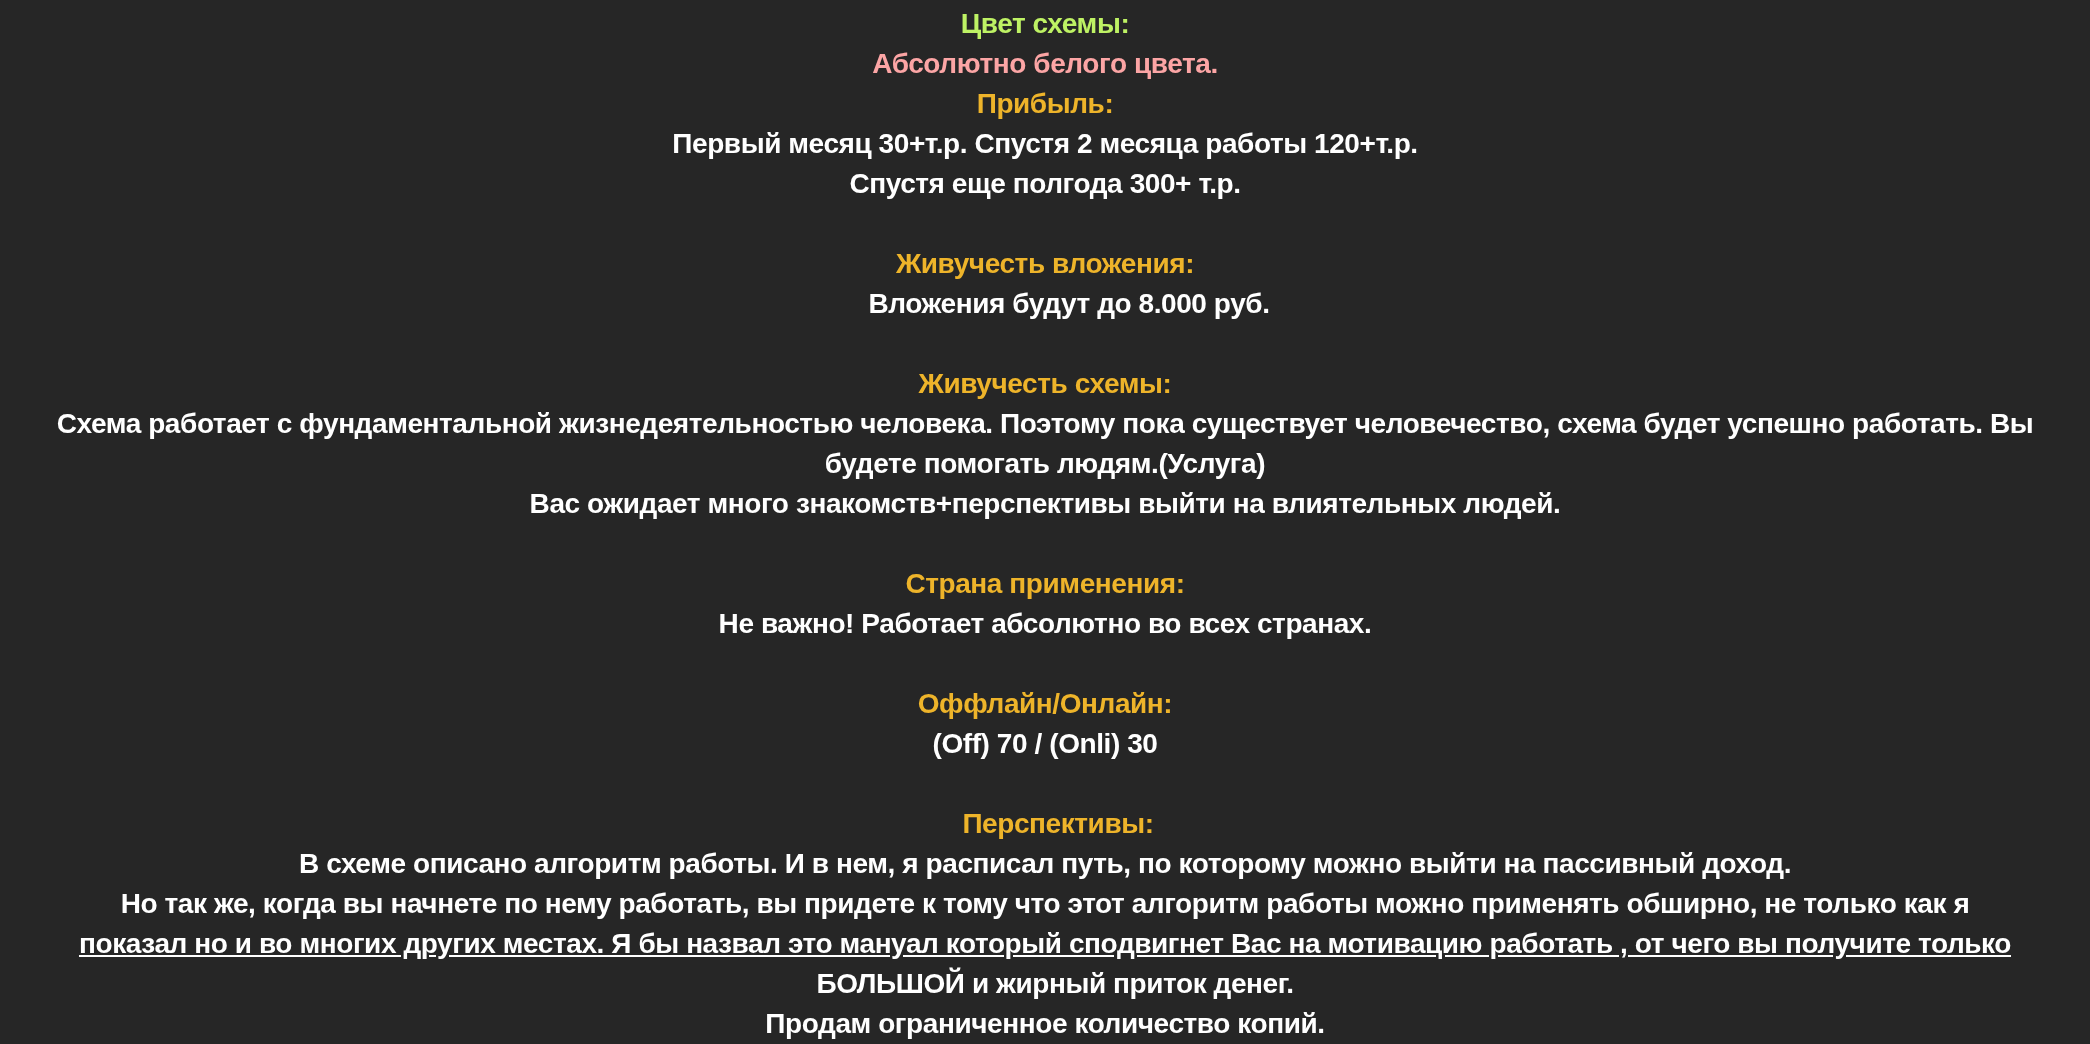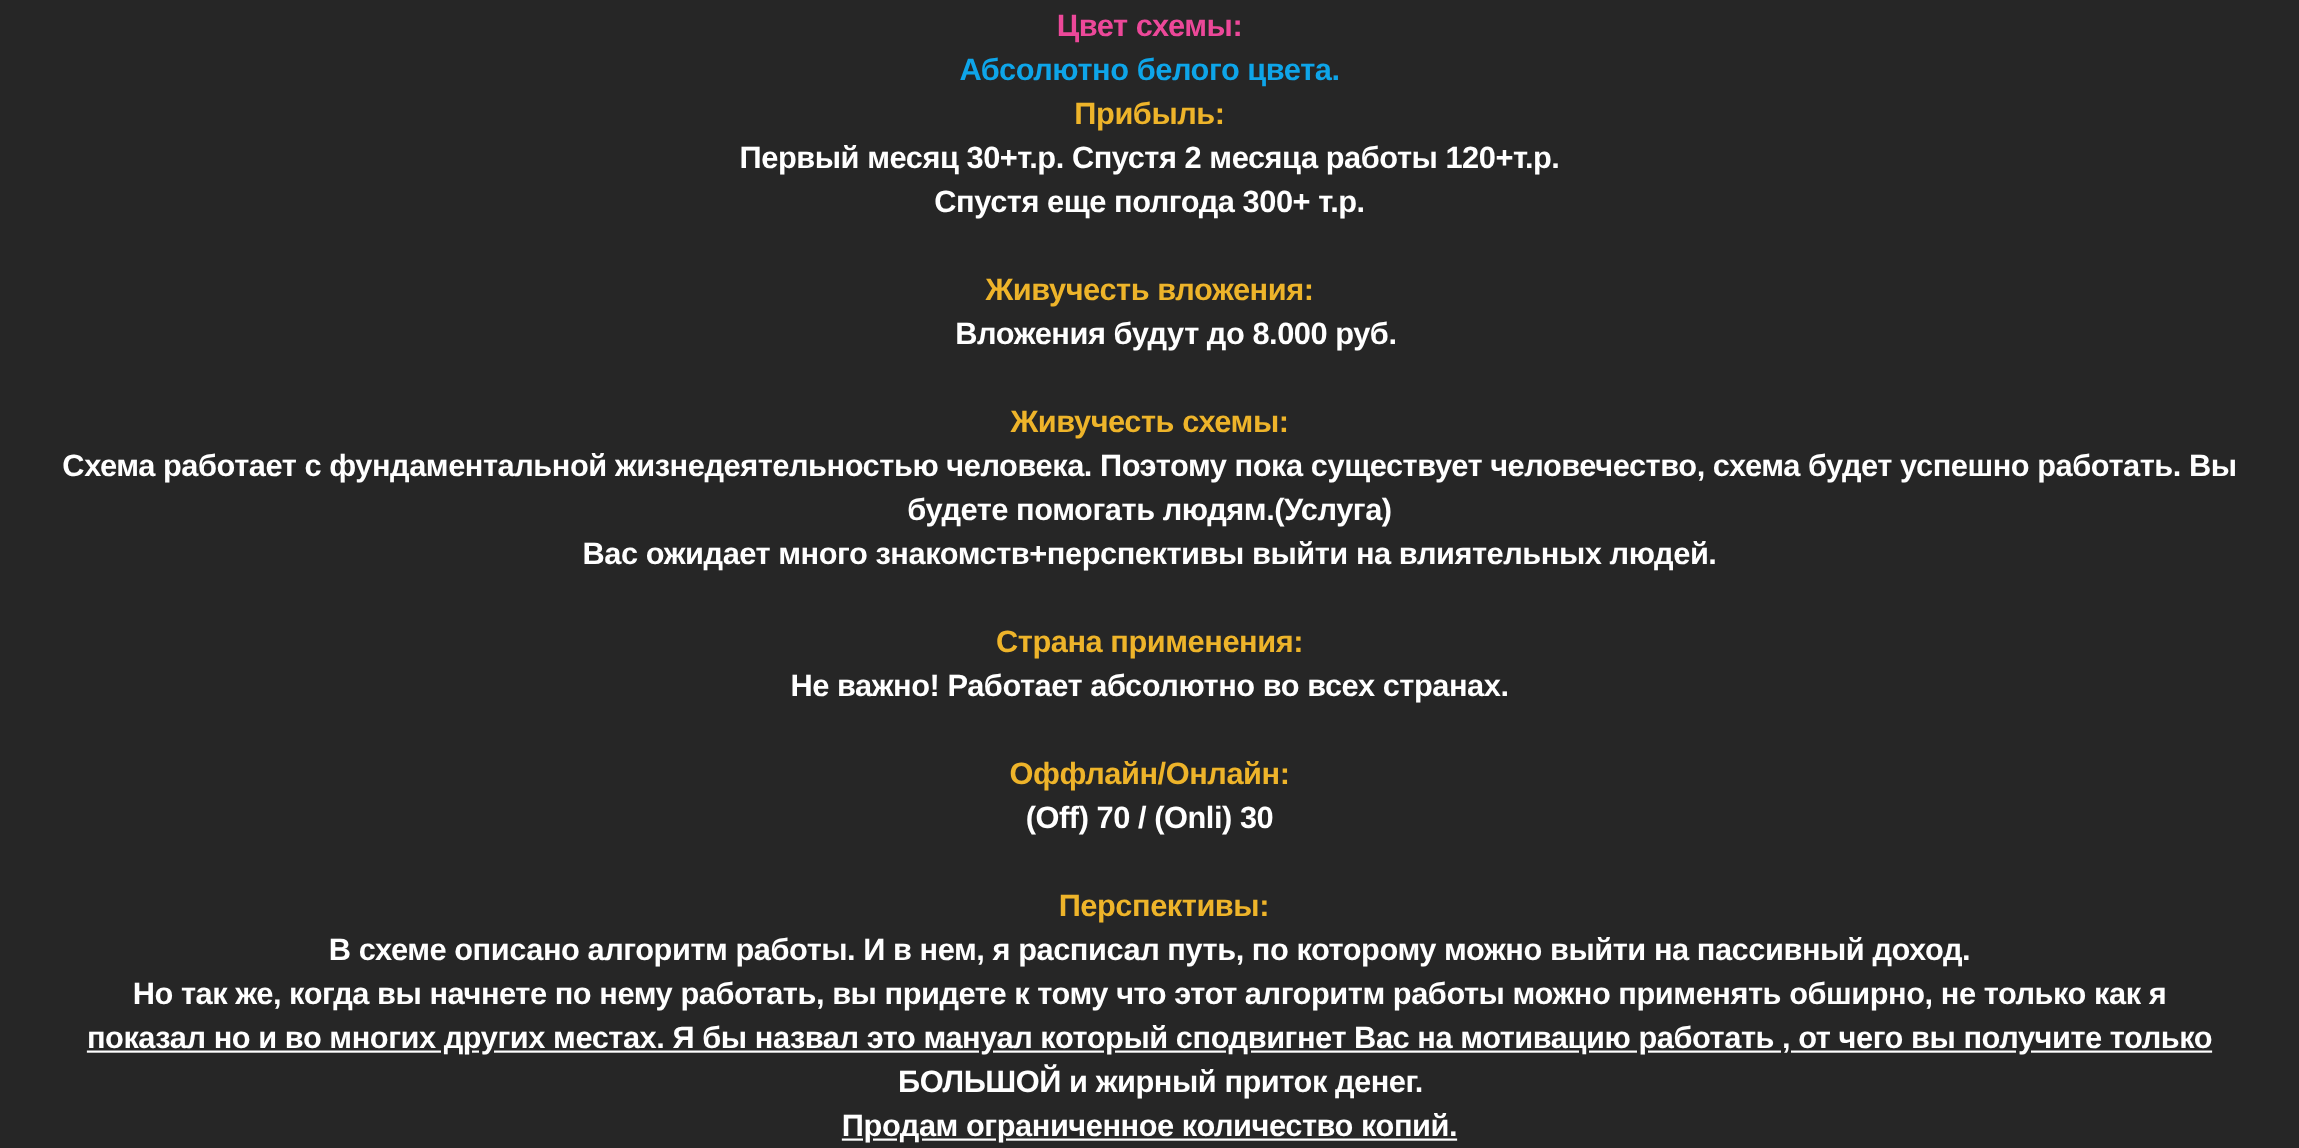--- a/index.html
+++ b/index.html
@@ -33,22 +33,22 @@
     white-space: nowrap;
   }
   .spacer {
     height: 40px;
   }
 </style>
 </head>
 <body>
 
 <div class="content" style="background: rgb(38, 38, 38);">
-    <div class="heading" style="color: #ec4899;">Цвет схемы:</div>
-    <div class="line" style="color: #0ea5e9;">Абсолютно белого цвета.</div>
+    <div class="heading" style="color: #bef264;">Цвет схемы:</div>
+    <div class="line" style="color: #fca5a5;">Абсолютно белого цвета.</div>
     <div class="heading" style="color: rgb(238, 180, 42);">Прибыль:</div>
     <div class="line" style="color: rgb(255, 255, 255);">Первый месяц 30+т.р. Спустя 2 месяца работы 120+т.р.</div>
     <div class="line" style="color: rgb(255, 255, 255);">Спустя еще полгода 300+ т.р.</div>
     <div class="spacer"></div>
     <div class="heading" style="color: rgb(238, 180, 42);">Живучесть вложения:</div>
     <div class="line" style="color: rgb(255, 255, 255); padding-left: 48px;">Вложения будут до 8.000 руб.</div>
     <div class="spacer"></div>
     <div class="heading" style="color: rgb(238, 180, 42);">Живучесть схемы:</div>
     <div class="line" style="color: rgb(255, 255, 255);">Схема работает с фундаментальной жизнедеятельностью человека. Поэтому пока существует человечество, схема будет успешно работать. Вы</div>
     <div class="line" style="color: rgb(255, 255, 255);">будете помогать людям.(Услуга)</div>
@@ -58,14 +58,14 @@
     <div class="line" style="color: rgb(255, 255, 255);">Не важно! Работает абсолютно во всех странах.</div>
     <div class="spacer"></div>
     <div class="heading" style="color: rgb(238, 180, 42);">Оффлайн/Онлайн:</div>
     <div class="line" style="color: rgb(255, 255, 255);">(Off) 70 / (Onli) 30</div>
     <div class="spacer"></div>
     <div class="heading" style="color: rgb(238, 180, 42); padding-left: 26px;">Перспективы:</div>
     <div class="line" style="color: rgb(255, 255, 255);">В схеме описано алгоритм работы. И в нем, я расписал путь, по которому можно выйти на пассивный доход.</div>
     <div class="line" style="color: rgb(255, 255, 255);">Но так же, когда вы начнете по нему работать, вы придете к тому что этот алгоритм работы можно применять обширно, не только как я</div>
     <div class="line" style="color: rgb(255, 255, 255); text-decoration: underline;">показал но и во многих других местах. Я бы назвал это мануал который сподвигнет Вас на мотивацию работать , от чего вы получите только</div>
     <div class="line" style="color: rgb(255, 255, 255); padding-left: 20px;">БОЛЬШОЙ и жирный приток денег.</div>
-    <div class="line" style="color: rgb(255, 255, 255); text-decoration: underline;">Продам ограниченное количество копий.</div>
+    <div class="line" style="color: rgb(255, 255, 255);">Продам ограниченное количество копий.</div>
   </div>
 
 </body></html>

